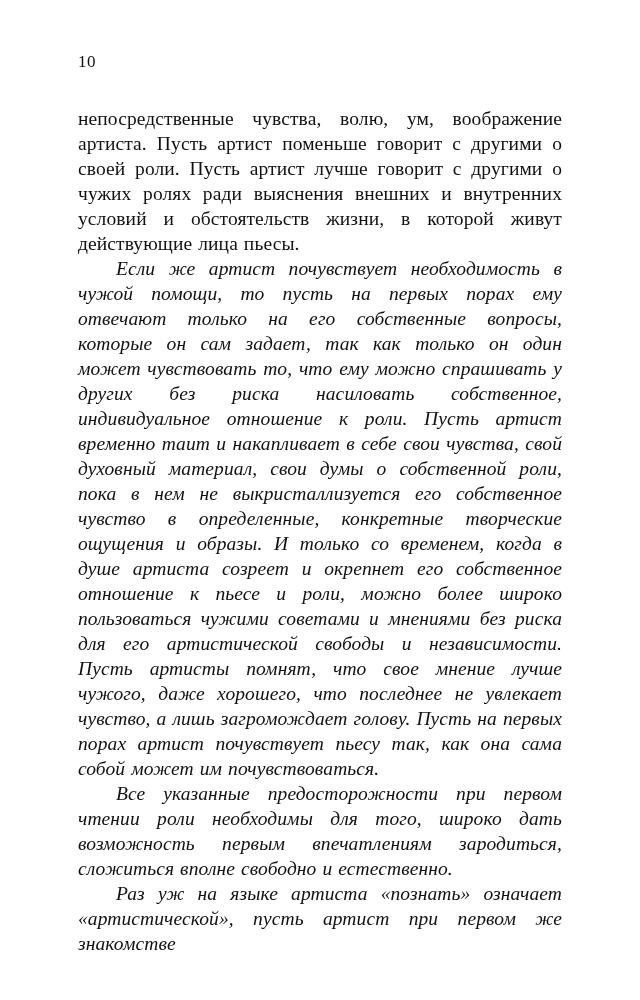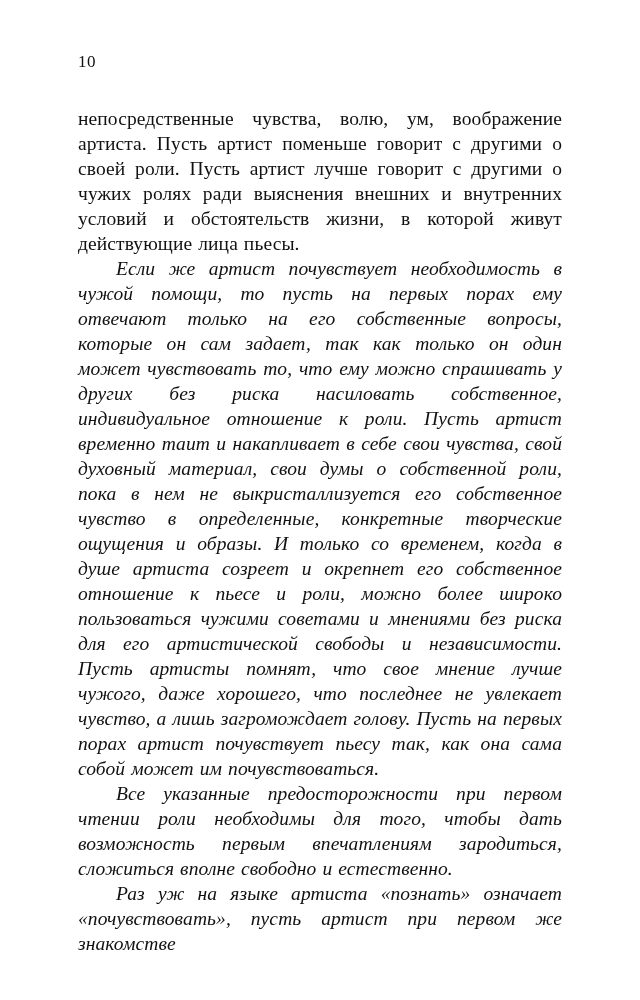--- a/index.html
+++ b/index.html
@@ -55,17 +55,17 @@
 
 <div class="page">
 
   <div class="page-header">
     <span class="page-number">10</span>
   </div>
 
   <div class="text-block">
     <p>непосредственные чувства, волю, ум, воображение артиста. Пусть артист поменьше говорит с другими о своей роли. Пусть артист лучше говорит с другими о чужих ролях ради выяснения внешних и внутренних условий и обстоятельств жизни, в которой живут действующие лица пьесы.</p>
     <p class="indent">Если же артист почувствует необходимость в чужой помощи, то пусть на первых порах ему отвечают только на его собственные вопросы, которые он сам задает, так как только он один может чувствовать то, что ему можно спрашивать у других без риска насиловать собственное, индивидуальное отношение к роли. Пусть артист временно таит и накапливает в себе свои чувства, свой духовный материал, свои думы о собственной роли, пока в нем не выкристаллизуется его собственное чувство в определенные, конкретные творческие ощущения и образы. И только со временем, когда в душе артиста созреет и окрепнет его собственное отношение к пьесе и роли, можно более широко пользоваться чужими советами и мнениями без риска для его артистической свободы и независимости. Пусть артисты помнят, что свое мнение лучше чужого, даже хорошего, что последнее не увлекает чувство, а лишь загромождает голову. Пусть на первых порах артист почувствует пьесу так, как она сама собой может им почувствоваться.</p>
-    <p class="indent">Все указанные предосторожности при первом чтении роли необходимы для того, чтобы дать возможность первым впечатлениям зародиться, сложиться вполне свободно и естественно.</p>
-    <p class="indent">Раз уж на языке артиста «познать» означает «почувствовать», пусть артист при первом же знакомстве</p>
+    <p class="indent">Все указанные предосторожности при первом чтении роли необходимы для того, широко дать возможность первым впечатлениям зародиться, сложиться вполне свободно и естественно.</p>
+    <p class="indent">Раз уж на языке артиста «познать» означает «артистической», пусть артист при первом же знакомстве</p>
   </div>
 
 </div>
 
 </body></html>

